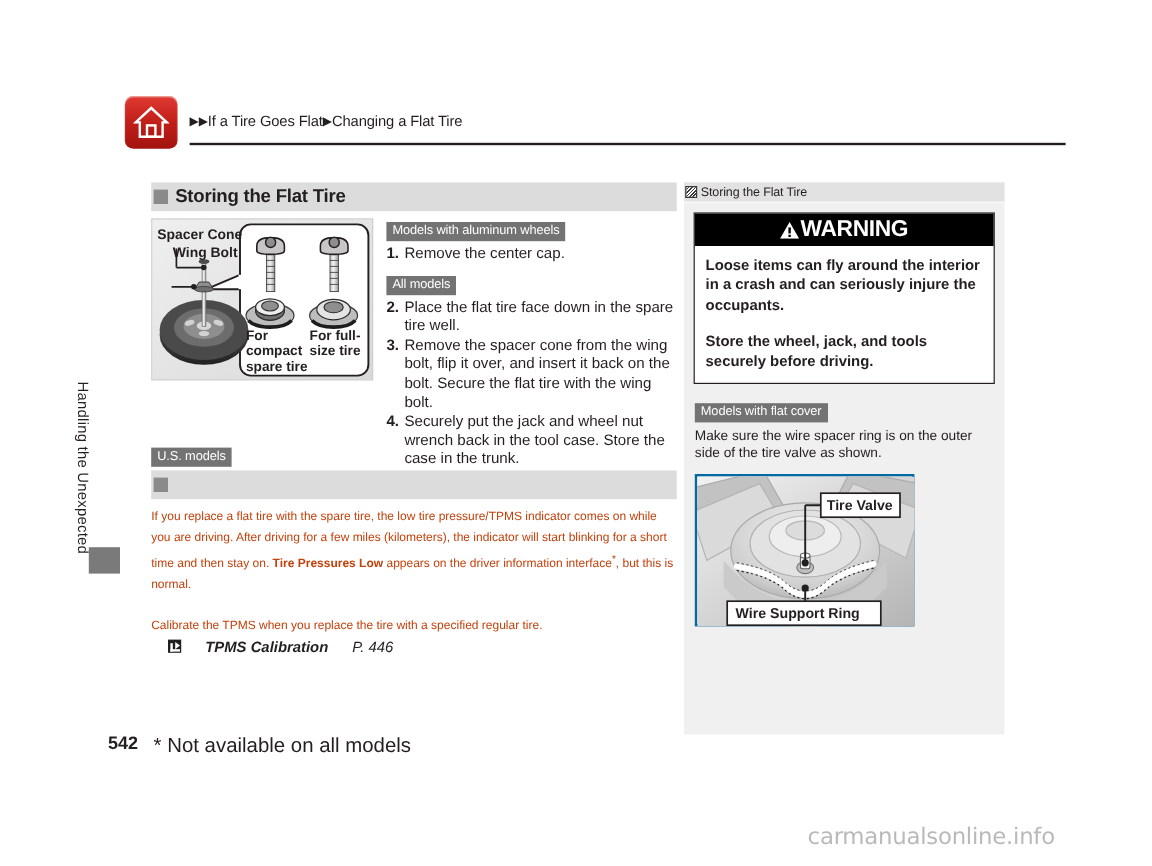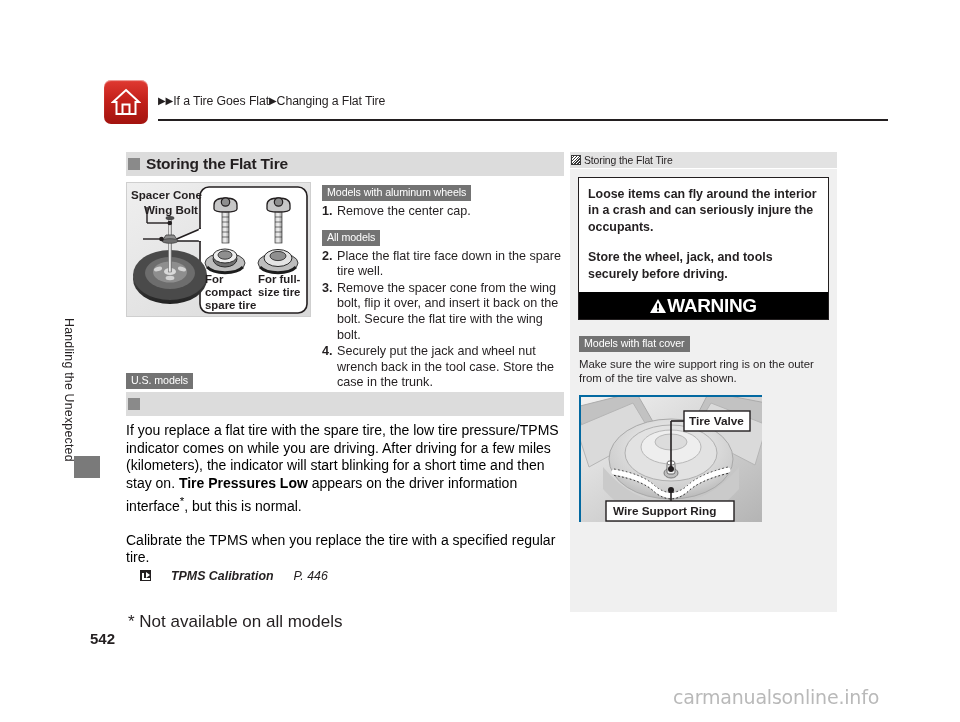--- a/index.html
+++ b/index.html
@@ -75,21 +75,21 @@
     top: 456px;
     width: 26px;
     height: 22px;
     background: #7a7a7a;
   }
 
   
   #page-number {
     position: absolute;
     left: 90px;
-    top: 630px;
+    top: 611px;
     font-size: 15px;
     font-weight: bold;
     color: #231f20;
   }
   #footnote {
     position: absolute;
     left: 128px;
     top: 612px;
     font-size: 17px;
     color: #231f20;
@@ -169,23 +169,23 @@
   .spacer6 { height: 6px; }
 
   
   #tpms {
     position: absolute;
     left: 126px;
     top: 370px;
     width: 438px;
   }
   #tpms .body {
-    font-size: 14px;
+    font-size: 10px;
     line-height: 17.6px;
-    color: #000000;
+    color: #c2410c;
   }
   #tpms .body b { font-weight: bold; }
   #tpms .gap { height: 16px; }
   .xref {
     margin-top: 2px;
     padding-left: 14px;
     font-size: 12.4px;
     display: flex;
     align-items: baseline;
     gap: 20px;
@@ -485,39 +485,39 @@
   </div>
 </div>
 
 <div id="sidebar">
   <div id="sb-head">
     <span class="mark"></span>
     <span class="t">Storing the Flat Tire</span>
   </div>
 
   <div id="warn-box">
-    <div id="warn-body">
-      <div>Loose items can fly around the interior in a crash and can seriously injure the occupants.</div>
-      <div class="p2">Store the wheel, jack, and tools securely before driving.</div>
-    </div>
     <div id="warn-bar">
       <span class="tri">
         <svg width="16" height="14" viewBox="0 0 16 14">
           <path d="M8 0 L16 14 L0 14 Z" fill="#ffffff"></path>
           <rect x="7" y="4.5" width="2" height="5" fill="#000000"></rect>
           <rect x="7" y="10.6" width="2" height="1.9" fill="#000000"></rect>
         </svg>
       </span>
       <span class="wtext">WARNING</span>
     </div>
+    <div id="warn-body">
+      <div>Loose items can fly around the interior in a crash and can seriously injure the occupants.</div>
+      <div class="p2">Store the wheel, jack, and tools securely before driving.</div>
+    </div>
   </div>
 
   <div id="sb-sub">
     <div class="tagline">Models with flat cover</div>
-    <div class="note">Make sure the wire support ring is on the outer from of the tire valve as shown.</div>
+    <div class="note">Make sure the wire spacer ring is on the outer side of the tire valve as shown.</div>
   </div>
 
   <div id="sb-fig">
     <svg width="181" height="125" viewBox="0 0 181 125">
       <defs>
         <linearGradient id="wheelg" x1="0" y1="0" x2="1" y2="1">
           <stop offset="0%" stop-color="#f2f2f2"></stop>
           <stop offset="50%" stop-color="#d4d4d4"></stop>
           <stop offset="100%" stop-color="#b4b4b4"></stop>
         </linearGradient>

